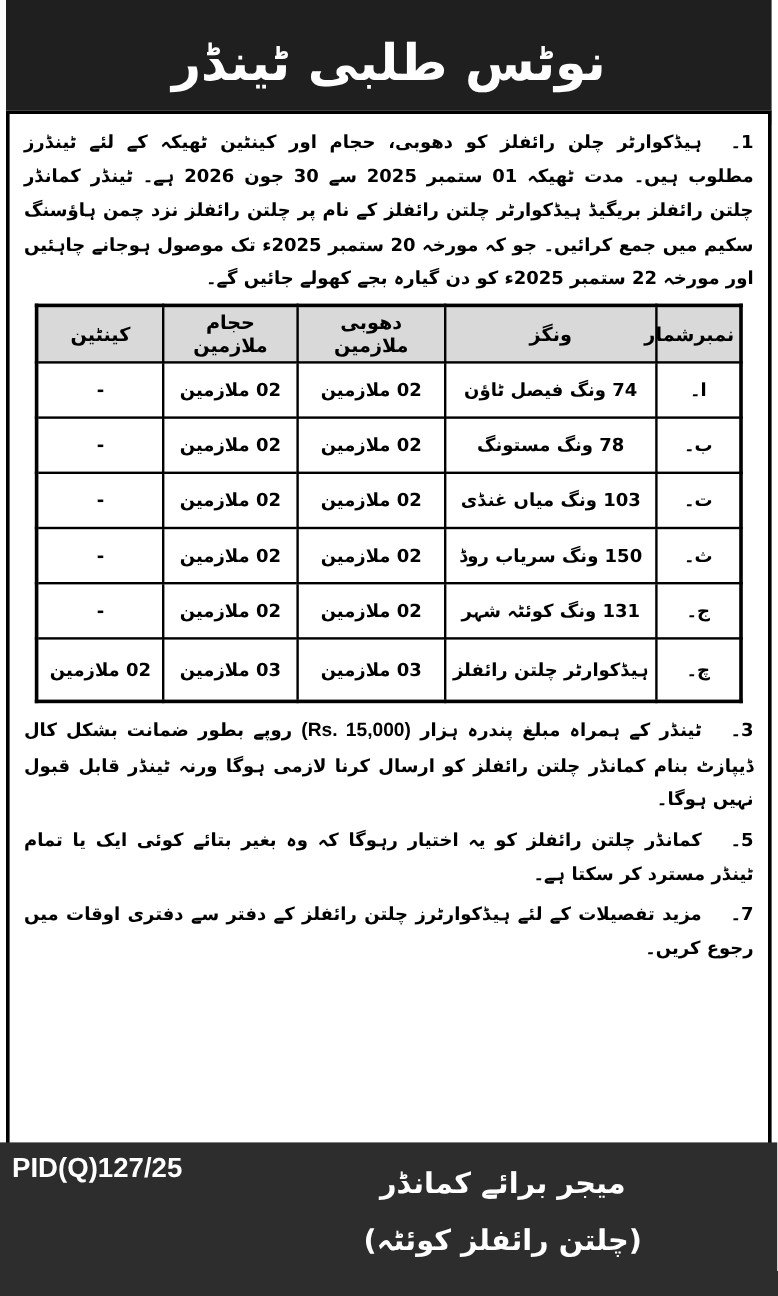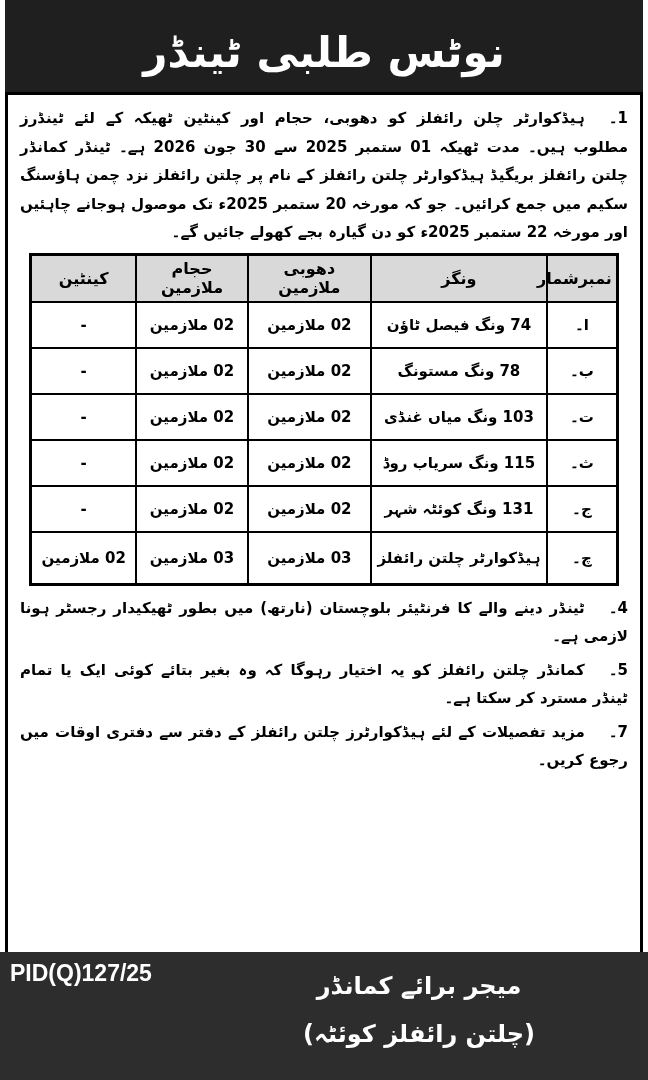--- a/index.html
+++ b/index.html
@@ -138,21 +138,21 @@
         </tr>
         <tr>
           <td>ت۔</td>
           <td>103 ونگ میاں غنڈی</td>
           <td>02 ملازمین</td>
           <td>02 ملازمین</td>
           <td>-</td>
         </tr>
         <tr>
           <td>ث۔</td>
-          <td>115 ونگ سریاب روڈ</td>
+          <td>150 ونگ سریاب روڈ</td>
           <td>02 ملازمین</td>
           <td>02 ملازمین</td>
           <td>-</td>
         </tr>
         <tr>
           <td>ج۔</td>
           <td>131 ونگ کوئٹہ شہر</td>
           <td>02 ملازمین</td>
           <td>02 ملازمین</td>
           <td>-</td>
@@ -160,22 +160,22 @@
         <tr>
           <td>چ۔</td>
           <td>ہیڈکوارٹر چلتن رائفلز</td>
           <td>03 ملازمین</td>
           <td>03 ملازمین</td>
           <td>02 ملازمین</td>
         </tr>
       </tbody>
     </table>
 
+    <p class="para"><span class="pnum">3۔</span><span class="ptab"></span><span>ٹینڈر کے ہمراہ مبلغ پندرہ ہزار </span><span class="amount">(Rs. 15,000)</span><span> روپے بطور ضمانت بشکل کال ڈیپازٹ بنام کمانڈر چلتن رائفلز کو ارسال کرنا لازمی ہوگا ورنہ ٹینڈر قابل قبول نہیں ہوگا۔</span></p>
 
-    <p class="para"><span class="pnum">4۔</span><span class="ptab"></span><span>ٹینڈر دینے والے کا فرنٹیئر بلوچستان (نارتھ) میں بطور ٹھیکیدار رجسٹر ہونا لازمی ہے۔</span></p>
 
     <p class="para"><span class="pnum">5۔</span><span class="ptab"></span><span>کمانڈر چلتن رائفلز کو یہ اختیار رہوگا کہ وہ بغیر بتائے کوئی ایک یا تمام ٹینڈر مسترد کر سکتا ہے۔</span></p>
 
 
     <p class="para"><span class="pnum">7۔</span><span class="ptab"></span><span>مزید تفصیلات کے لئے ہیڈکوارٹرز چلتن رائفلز کے دفتر سے دفتری اوقات میں رجوع کریں۔</span></p>
 
   </div>
 
   <div class="footer">
     <div class="pid">PID(Q)127/25</div>

